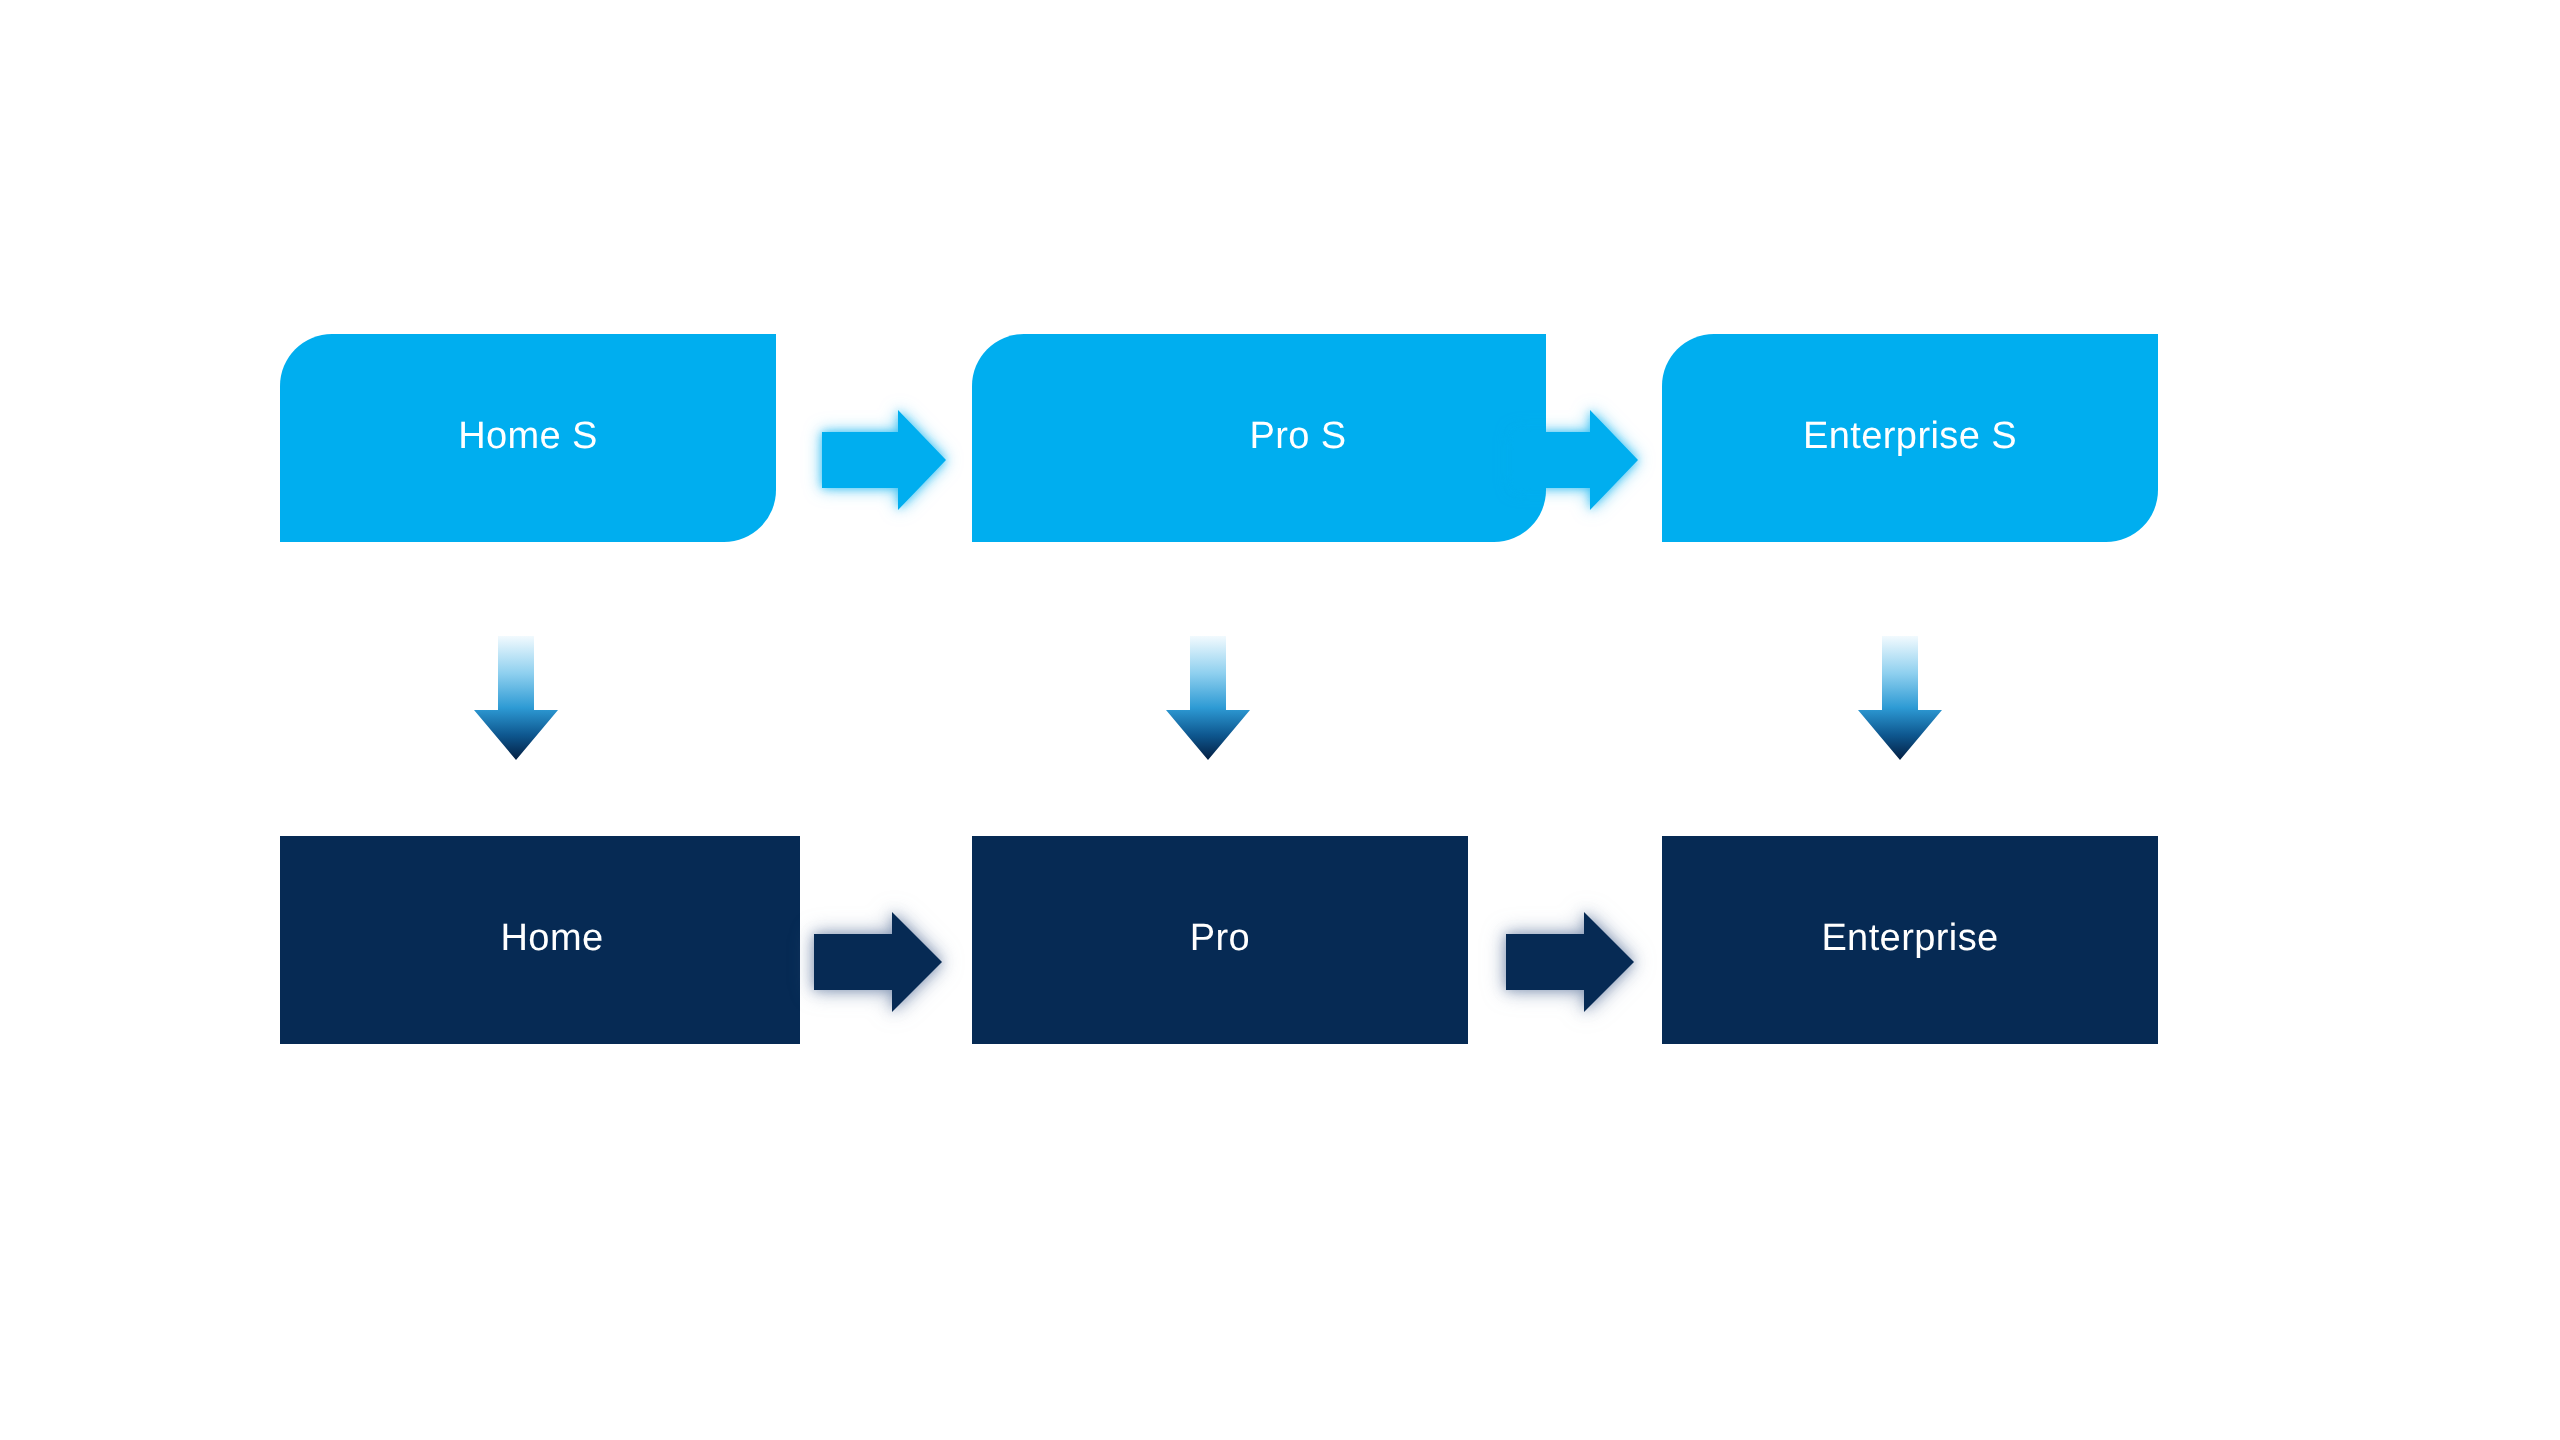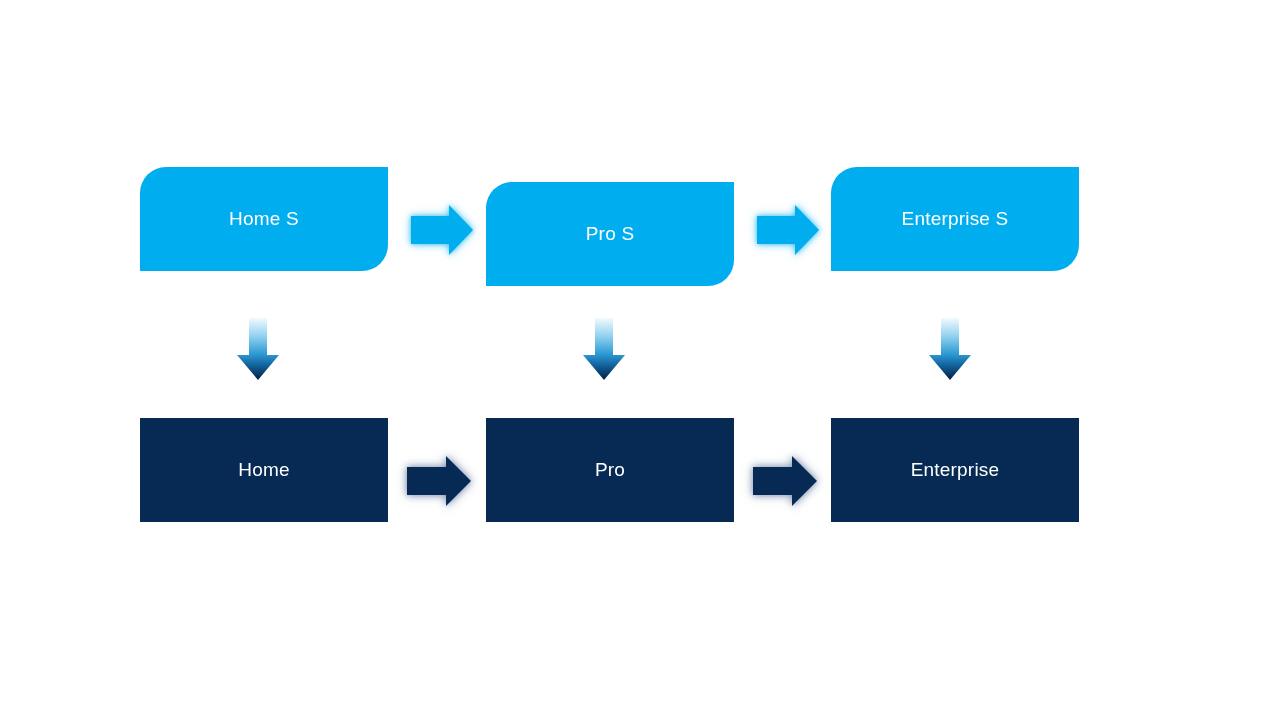--- a/index.html
+++ b/index.html
@@ -22,22 +22,22 @@
   .right-top{filter:drop-shadow(0 0 2px var(--glow-top)) drop-shadow(0 0 4px var(--glow-top));}
   .right-bottom{filter:drop-shadow(0 0 3px var(--glow-bottom)) drop-shadow(0 0 5px var(--glow-bottom));}
   .fill-top{fill:var(--top-box,#00AEEF);}
   .fill-bottom{fill:var(--bottom-box,#062A54);}
   .g0{stop-color:var(--down-g0,#F2FAFE);}
   .g1{stop-color:var(--down-g1,#8FD0EF);}
   .g2{stop-color:var(--down-g2,#2D9AD4);}
   .g3{stop-color:var(--down-g3,#0E578F);}
   .g4{stop-color:var(--down-g4,#041F42);}
   
-  #t0{left:140px;top:167px;} #t1{left:486px;top:182px;} #t2{left:831px;top:167px;}
-  #b0{left:140px;top:418px;} #b1{left:486px;top:418px;} #b2{left:831px;top:418px;}
+  #t0{left:140px;top:167px;} #t1{left:486px;top:167px;padding-left:39px;} #t2{left:831px;top:167px;}
+  #b0{left:140px;top:418px;padding-left:12px;} #b1{left:486px;top:418px;} #b2{left:831px;top:418px;}
   #rt0{left:411px;top:205px;} #rt1{left:757px;top:205px;}
   #rb0{left:407px;top:456px;} #rb1{left:753px;top:456px;}
   #d0{left:237px;top:318px;} #d1{left:583px;top:318px;} #d2{left:929px;top:318px;}
 </style>
 </head>
 <body>
 
 <div class="canvas">
 
   <svg width="0" height="0" style="position:absolute" aria-hidden="true">

